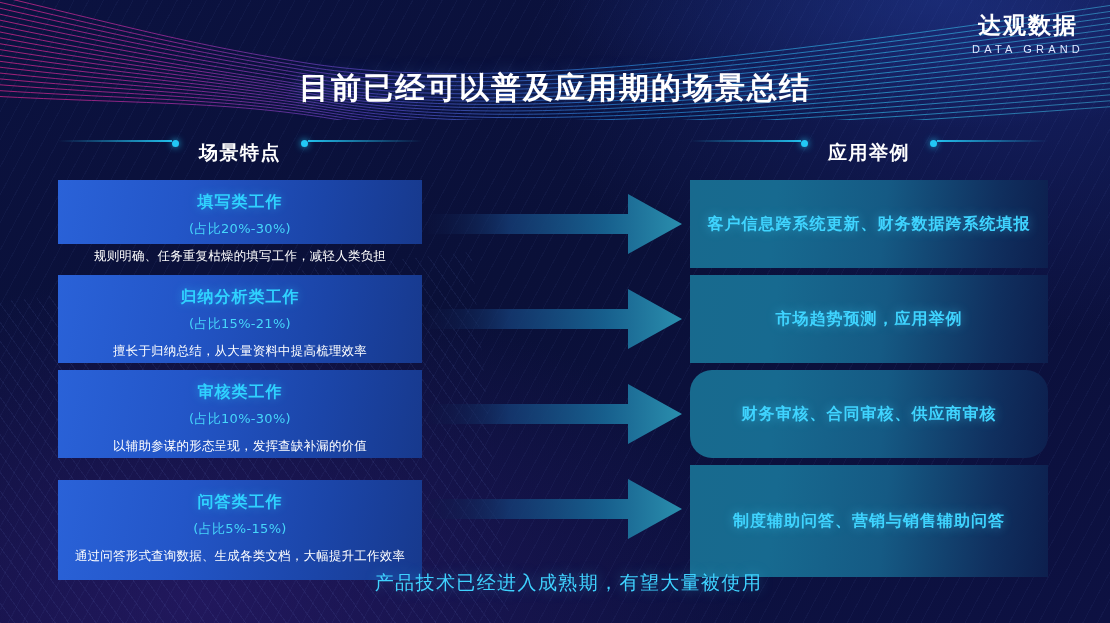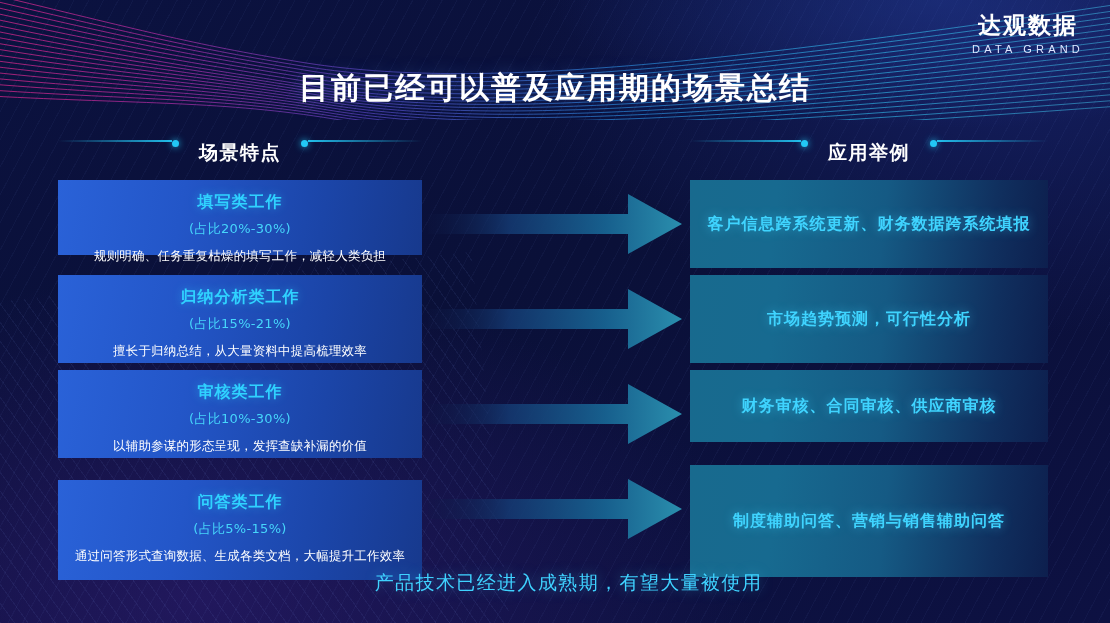--- a/index.html
+++ b/index.html
@@ -170,21 +170,21 @@
   </div>
 
   <div class="colhead right">
     <div class="hline l"></div>
     <div class="hdot"></div>
     <div class="htext">应用举例</div>
     <div class="hdot"></div>
     <div class="hline r"></div>
   </div>
 
-  <div class="card lcard" style="top:180px;height:75px;">
+  <div class="card lcard" style="top:180px;height:64px;">
     <div class="t">填写类工作</div>
     <div class="p">(占比20%-30%)</div>
     <div class="d">规则明确、任务重复枯燥的填写工作，减轻人类负担</div>
   </div>
   <svg class="arrow" style="top:192px;" viewBox="0 0 254 64" preserveAspectRatio="none">
     <defs>
         <linearGradient id="ag1" x1="0" y1="0" x2="1" y2="0">
       <stop offset="0%" stop-color="#0e1844" stop-opacity="0.15"></stop>
       <stop offset="32%" stop-color="#143a72" stop-opacity="0.85"></stop>
       <stop offset="70%" stop-color="#17618f" stop-opacity="0.98"></stop>
@@ -207,40 +207,40 @@
         <linearGradient id="ag2" x1="0" y1="0" x2="1" y2="0">
       <stop offset="0%" stop-color="#0e1844" stop-opacity="0.15"></stop>
       <stop offset="32%" stop-color="#143a72" stop-opacity="0.85"></stop>
       <stop offset="70%" stop-color="#17618f" stop-opacity="0.98"></stop>
       <stop offset="100%" stop-color="#2a8fae"></stop>
     </linearGradient>
       </defs>
     <path d="M0,22 L200,22 L200,2 L254,32 L200,62 L200,42 L0,42 Z" fill="url(#ag2)"></path>
   </svg>
   <div class="card rcard" style="top:275px;height:88px;">
-    <div class="t">市场趋势预测，可行性分析</div>
+    <div class="t">市场趋势预测，应用举例</div>
   </div>
 
   <div class="card lcard" style="top:370px;height:88px;">
     <div class="t">审核类工作</div>
     <div class="p">(占比10%-30%)</div>
     <div class="d">以辅助参谋的形态呈现，发挥查缺补漏的价值</div>
   </div>
   <svg class="arrow" style="top:382px;" viewBox="0 0 254 64" preserveAspectRatio="none">
     <defs>
         <linearGradient id="ag3" x1="0" y1="0" x2="1" y2="0">
       <stop offset="0%" stop-color="#0e1844" stop-opacity="0.15"></stop>
       <stop offset="32%" stop-color="#143a72" stop-opacity="0.85"></stop>
       <stop offset="70%" stop-color="#17618f" stop-opacity="0.98"></stop>
       <stop offset="100%" stop-color="#2a8fae"></stop>
     </linearGradient>
       </defs>
     <path d="M0,22 L200,22 L200,2 L254,32 L200,62 L200,42 L0,42 Z" fill="url(#ag3)"></path>
   </svg>
-  <div class="card rcard" style="top:370px;height:72px;">
+  <div class="card rcard" style="top:370px;height:88px;border-radius:22px;">
     <div class="t">财务审核、合同审核、供应商审核</div>
   </div>
 
   <div class="card lcard" style="top:480px;height:100px;">
     <div class="t">问答类工作</div>
     <div class="p">(占比5%-15%)</div>
     <div class="d">通过问答形式查询数据、生成各类文档，大幅提升工作效率</div>
   </div>
   <svg class="arrow" style="top:477px;" viewBox="0 0 254 64" preserveAspectRatio="none">
     <defs>

